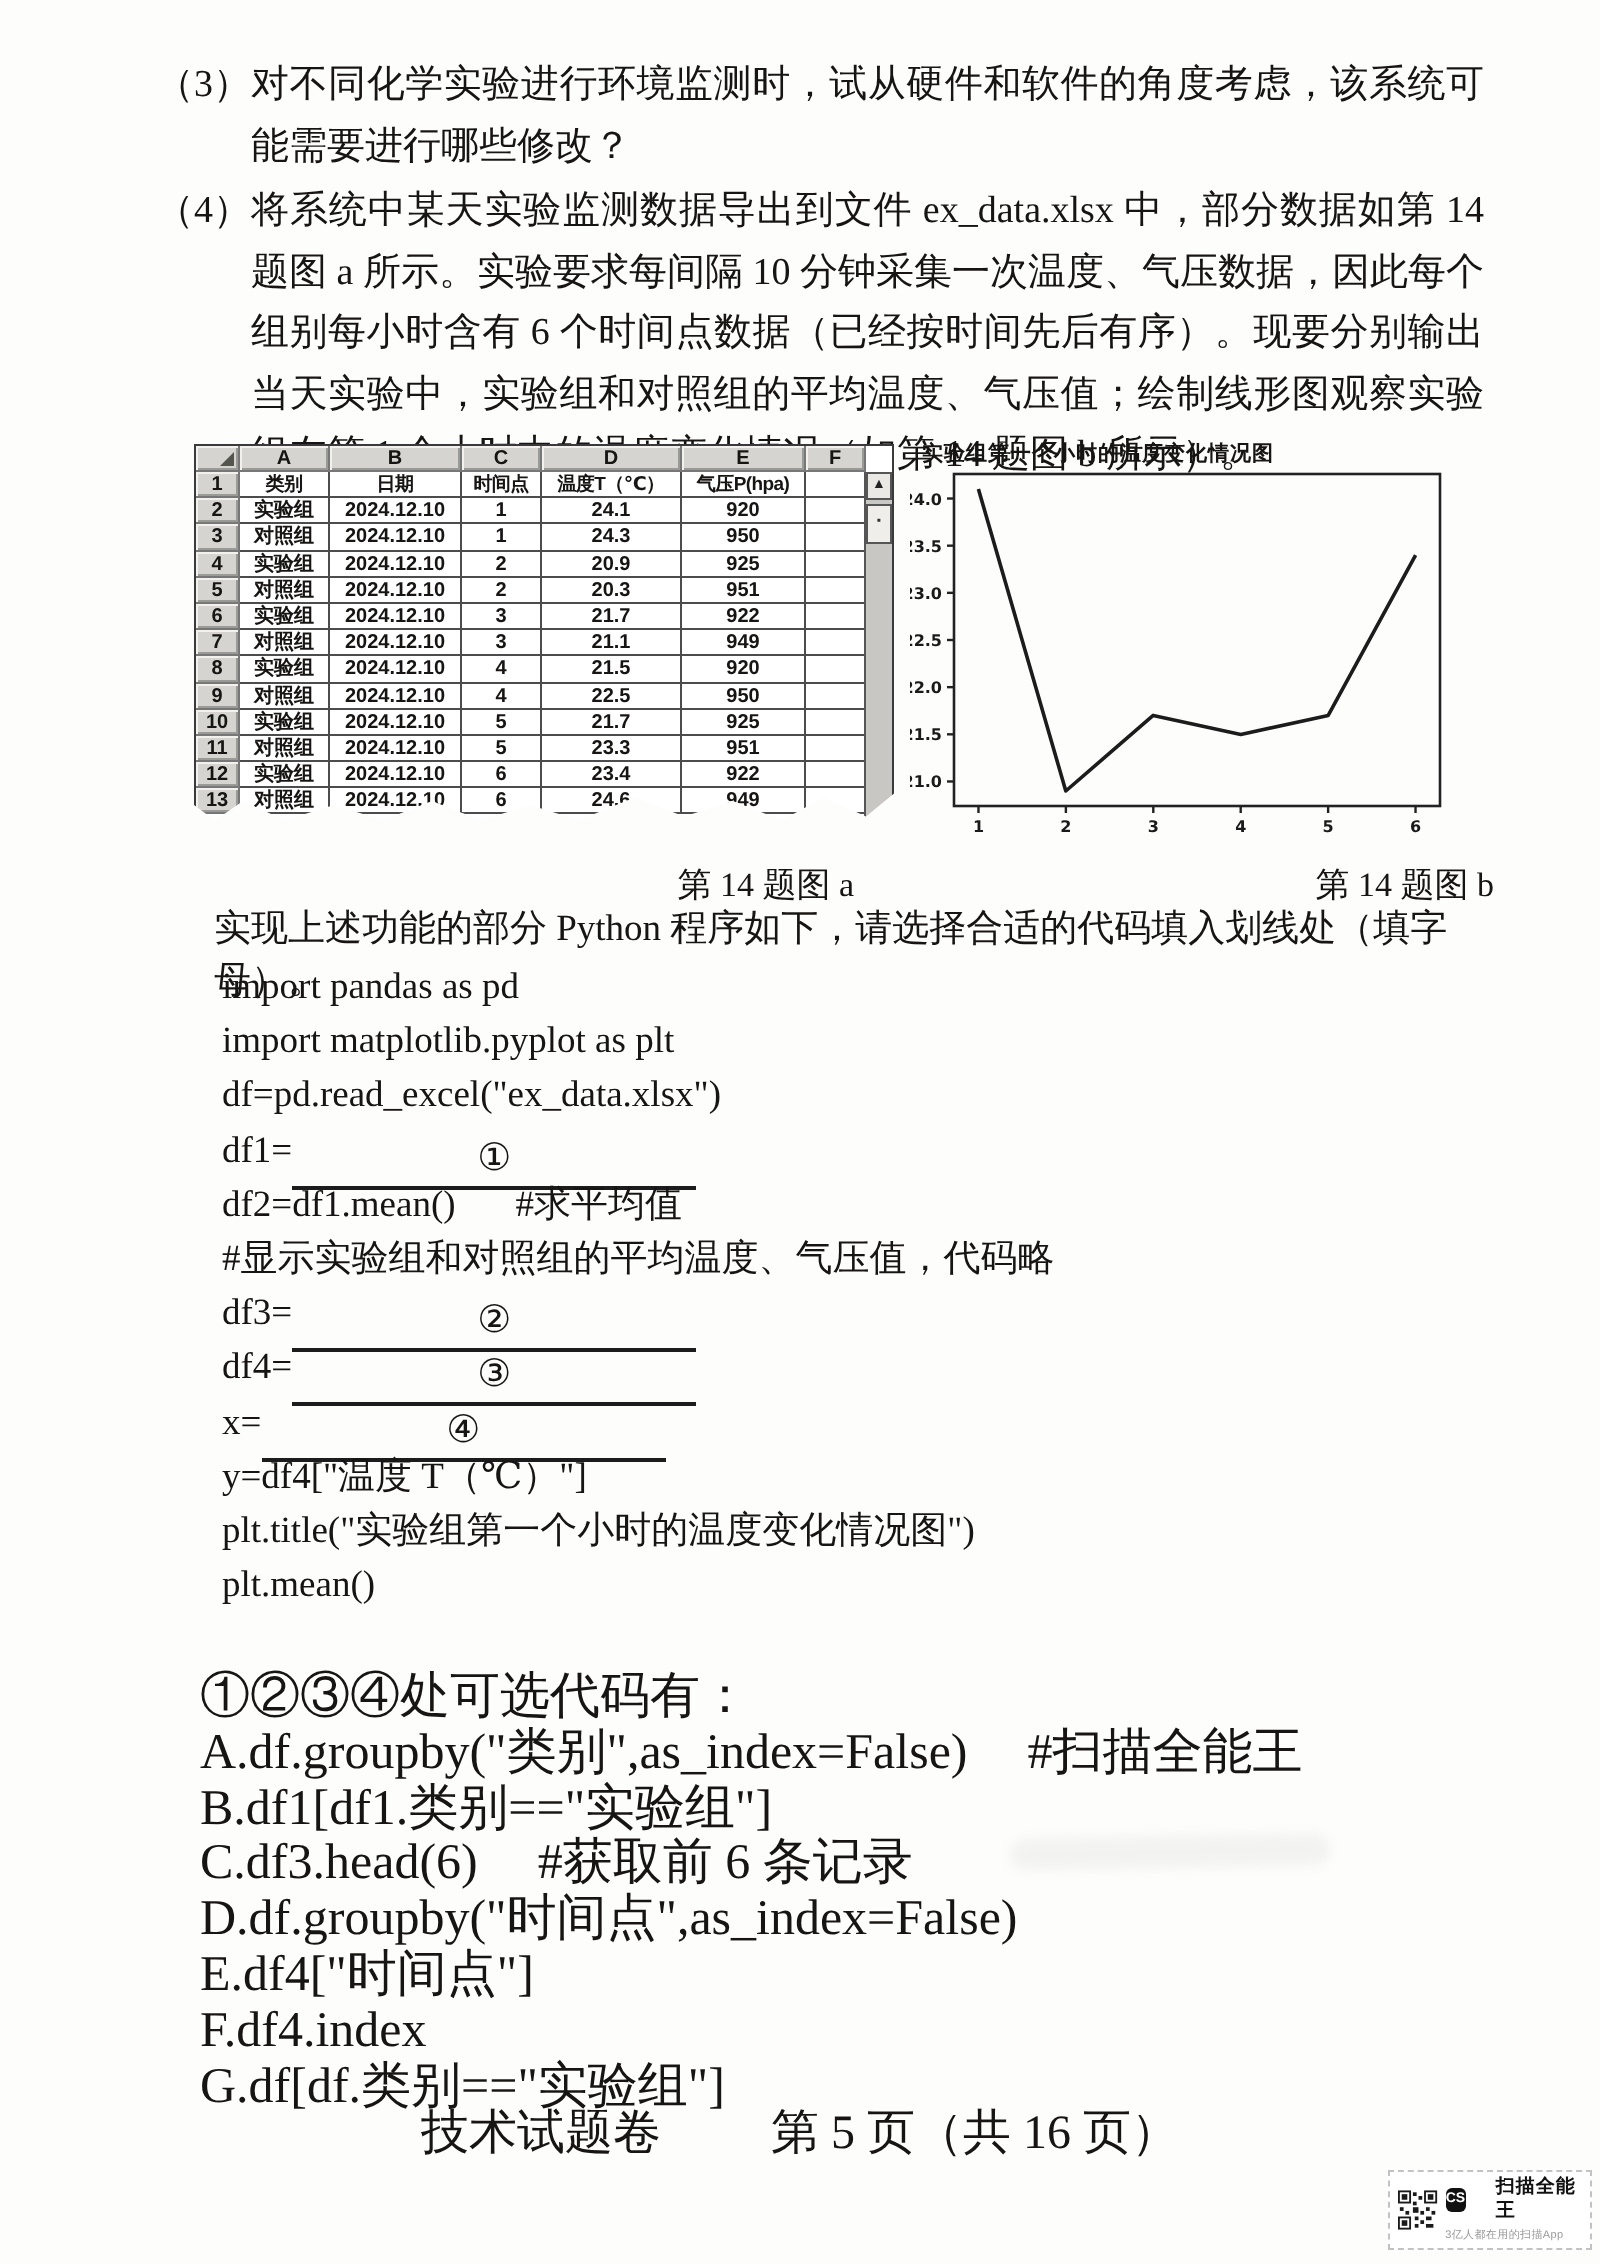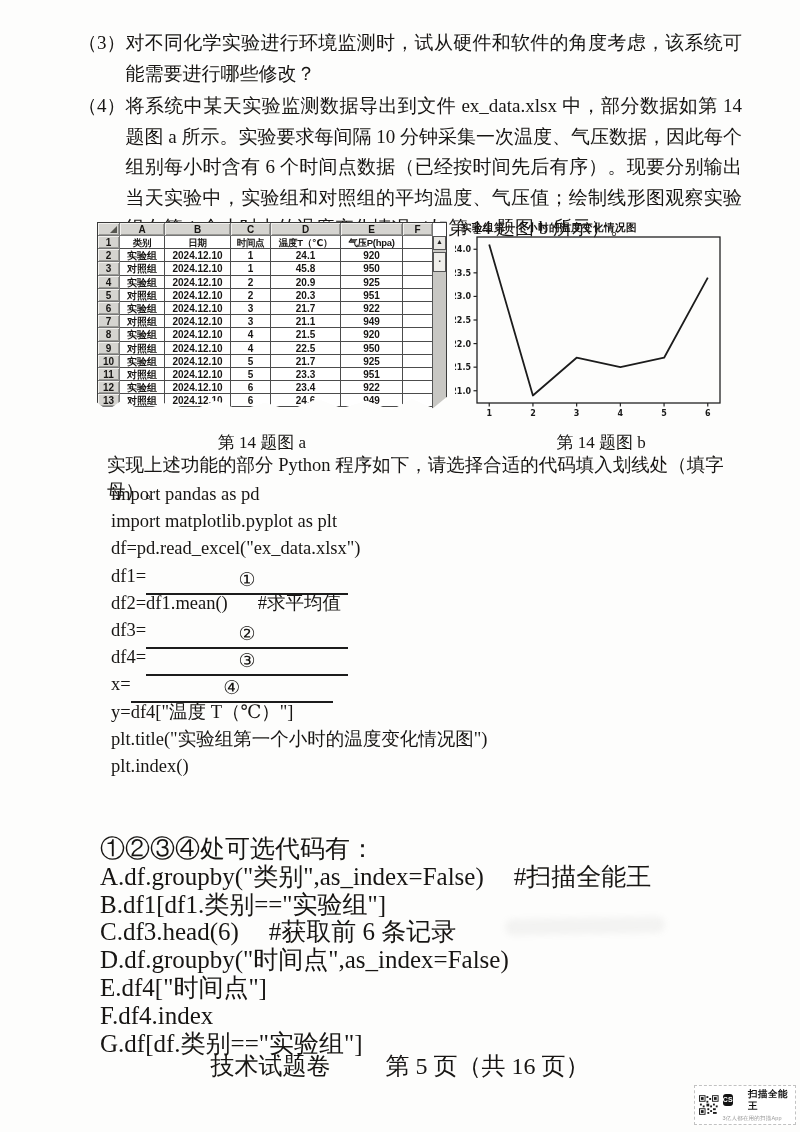--- a/index.html
+++ b/index.html
@@ -27,21 +27,21 @@
      border-width:0 0 7px 7px;border-color:transparent transparent #55554f transparent;}
   .vscroll{position:absolute;right:0;top:13px;bottom:0;width:13px;background:#c8c7c3;border-left:1px solid #555;}
   .sb-btn{width:11px;height:12px;margin:0 auto;background:#e9e8e4;border:1px solid #555;
      font-size:7px;line-height:11px;text-align:center;color:#222;}
   .sb-thumb{width:11px;height:18px;margin:2px auto 0;background:#efeeea;border:1px solid #555;
      font-size:6px;line-height:16px;text-align:center;color:#333;}
   
   .fig-b{position:absolute;left:455px;top:220px;width:292px;}
   .chart-title{font:bold 10.5px/14px "Liberation Sans","DejaVu Sans",sans-serif;text-align:left;width:280px;margin:0 0 1px 6px;letter-spacing:0.5px;}
   
-  .caption{position:absolute;top:431px;font-size:17px;text-align:center;}
+  .caption{position:absolute;top:431px;font-size:17px;text-align:right;}
   #cap-a{left:97px;width:330px;}
   #cap-b{left:455px;width:292px;}
   
   .intro{position:absolute;left:107px;top:452px;width:650px;font-size:18.5px;line-height:26px;}
   .code{position:absolute;left:111px;top:481px;font-size:18.5px;line-height:27.2px;}
   .code-line{height:27.2px;white-space:nowrap;}
   .blank{display:inline-block;width:202px;border-bottom:2px solid #1c1c1c;text-align:center;
      height:24px;line-height:22px;vertical-align:-4px;font-size:19px;}
   .comment{margin-left:30px;}
   
@@ -98,21 +98,21 @@
           <div class="cell ">实验组</div>
           <div class="cell ">2024.12.10</div>
           <div class="cell ">1</div>
           <div class="cell ">24.1</div>
           <div class="cell ">920</div>
           <div class="cell "></div>
           <div class="cell gray">3</div>
           <div class="cell ">对照组</div>
           <div class="cell ">2024.12.10</div>
           <div class="cell ">1</div>
-          <div class="cell ">45.8</div>
+          <div class="cell ">24.3</div>
           <div class="cell ">950</div>
           <div class="cell "></div>
           <div class="cell gray">4</div>
           <div class="cell ">实验组</div>
           <div class="cell ">2024.12.10</div>
           <div class="cell ">2</div>
           <div class="cell ">20.9</div>
           <div class="cell ">925</div>
           <div class="cell "></div>
           <div class="cell gray">5</div>
@@ -224,26 +224,27 @@
   <div class="caption" id="cap-b">第 14 题图 b</div>
 
   <div class="intro">实现上述功能的部分 Python 程序如下，请选择合适的代码填入划线处（填字母）。</div>
 
   <div class="code" id="code-lines">
       <div class="code-line"><span>import pandas as pd</span></div>
       <div class="code-line"><span>import matplotlib.pyplot as plt</span></div>
       <div class="code-line"><span>df=pd.read_excel("ex_data.xlsx")</span></div>
       <div class="code-line"><span>df1=</span><span class="blank">①</span></div>
       <div class="code-line"><span>df2=df1.mean()</span><span class="comment">#求平均值</span></div>
+      <div class="code-line"><span>#显示实验组和对照组的平均温度、气压值，代码略</span></div>
       <div class="code-line"><span>df3=</span><span class="blank">②</span></div>
       <div class="code-line"><span>df4=</span><span class="blank">③</span></div>
       <div class="code-line"><span>x=</span><span class="blank">④</span></div>
       <div class="code-line"><span>y=df4["温度 T（℃）"]</span></div>
       <div class="code-line"><span>plt.title("实验组第一个小时的温度变化情况图")</span></div>
-      <div class="code-line"><span>plt.index()</span></div>
+      <div class="code-line"><span>plt.mean()</span></div>
     </div>
 
   <div class="options">
     <div class="option-line">①②③④处可选代码有：</div>
     <div id="option-items">
         <div class="option-line"><span>A.df.groupby("类别",as_index=False)</span><span class="comment">#扫描全能王</span></div>
         <div class="option-line"><span>B.df1[df1.类别=="实验组"]</span></div>
         <div class="option-line"><span>C.df3.head(6)</span><span class="comment">#获取前 6 条记录</span></div>
         <div class="option-line"><span>D.df.groupby("时间点",as_index=False)</span></div>
         <div class="option-line"><span>E.df4["时间点"]</span></div>

